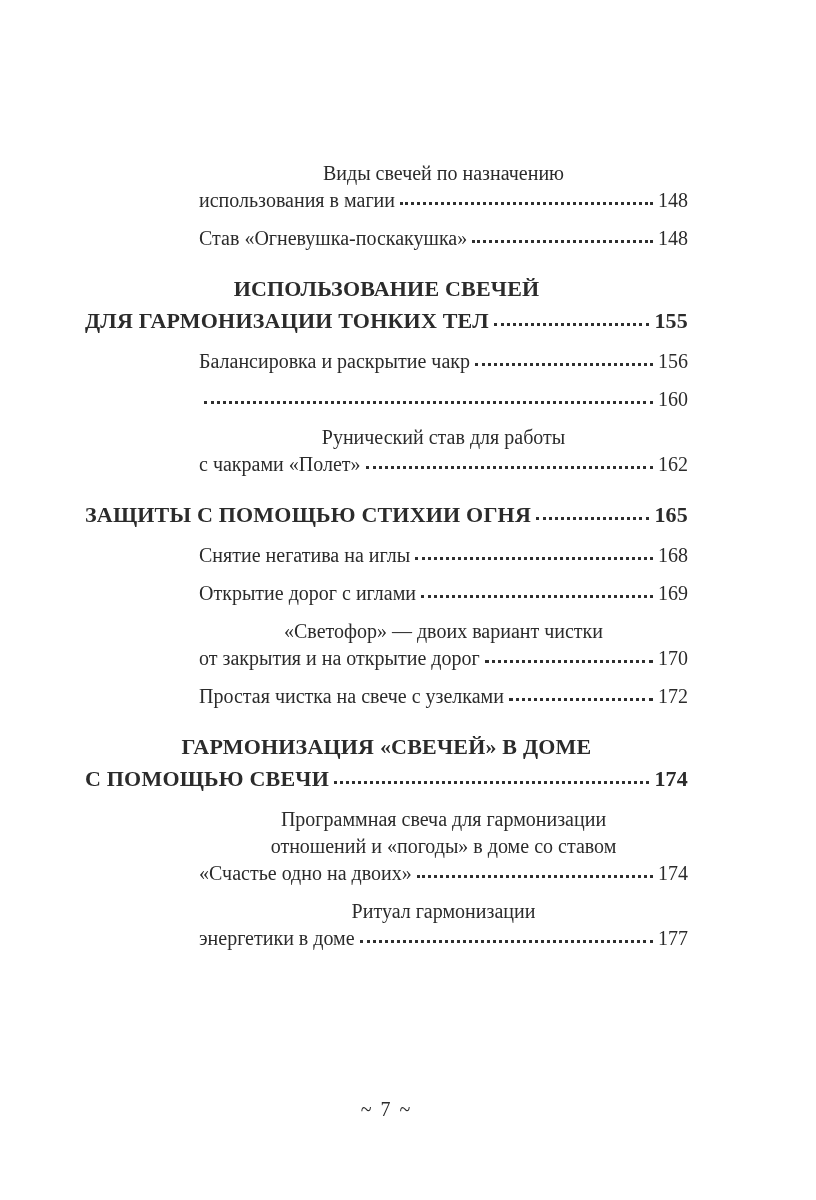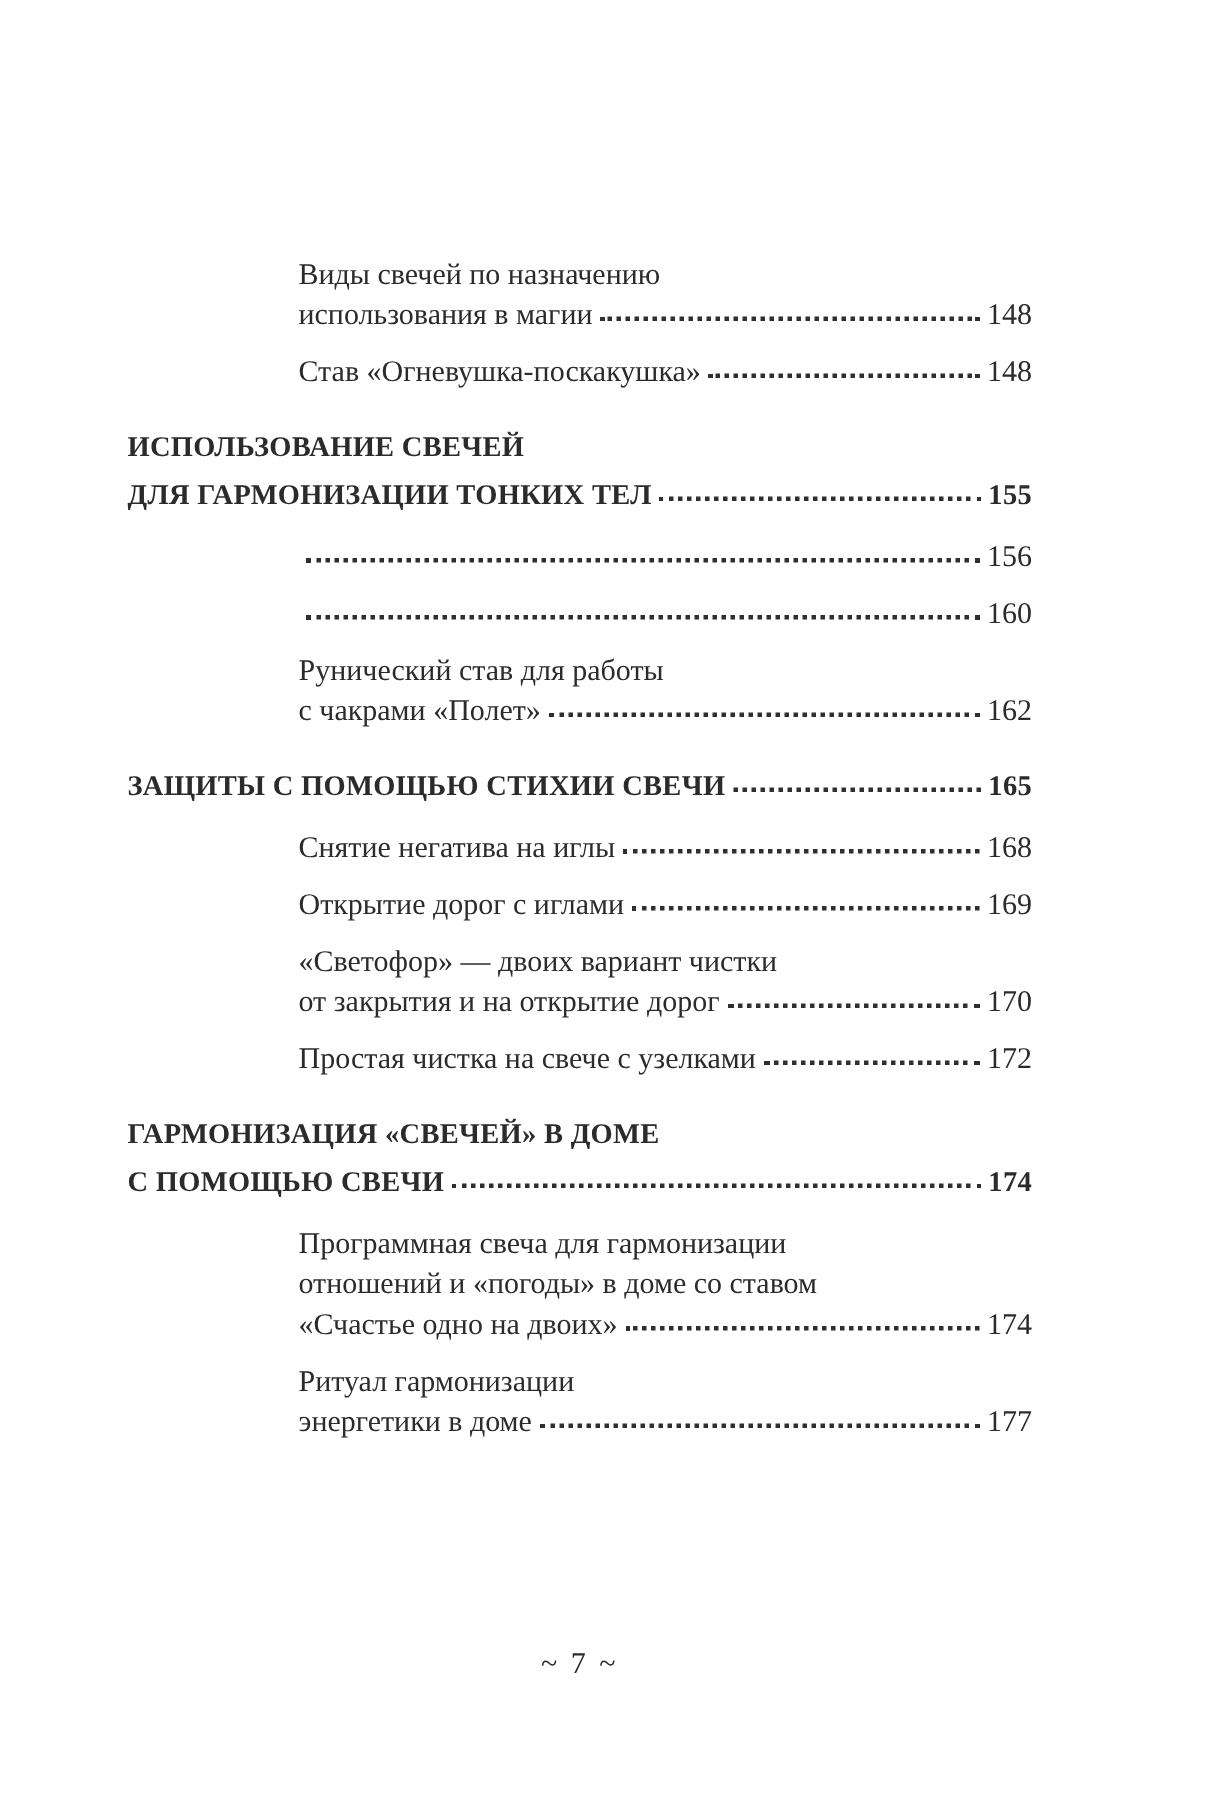--- a/index.html
+++ b/index.html
@@ -12,30 +12,31 @@
     width: 816px;
     height: 1200px;
     margin: 0 auto;
     background: #ffffff;
     font-family: "Liberation Serif", "DejaVu Serif", serif;
     color: #2b2b2b;
     overflow: hidden;
   }
   .toc {
     position: absolute;
-    top: 170px;
+    top: 160px;
     left: 85px;
     right: 128px;
+    text-align: center;
   }
   .entry {
     margin-top: 11px;
   }
   .entry.chapter {
     margin-top: 21px;
-    font-size: 19px;
+    font-size: 22px;
     line-height: 32px;
     font-weight: 600;
     letter-spacing: 0.2px;
     font-family: Liberation Serif, serif;
   }
   .entry.sub {
     padding-left: 114px;
     font-size: 20px;
     line-height: 27px;
     font-weight: 500;
@@ -101,41 +102,42 @@
       <div class="entry chapter">
         <div class="line">ИСПОЛЬЗОВАНИЕ СВЕЧЕЙ</div>
         <div class="line last">
           <span class="txt">ДЛЯ ГАРМОНИЗАЦИИ ТОНКИХ ТЕЛ</span>
           <span class="leader"></span>
           <span class="pg">155</span>
         </div>
       </div>
       <div class="entry sub">
         <div class="line last">
+          <span class="txt">Балансировка и раскрытие чакр</span>
           <span class="leader"></span>
           <span class="pg">156</span>
         </div>
       </div>
       <div class="entry sub">
         <div class="line last">
           <span class="leader"></span>
           <span class="pg">160</span>
         </div>
       </div>
       <div class="entry sub">
         <div class="line">Рунический став для работы</div>
         <div class="line last">
           <span class="txt">с чакрами «Полет»</span>
           <span class="leader"></span>
           <span class="pg">162</span>
         </div>
       </div>
       <div class="entry chapter">
         <div class="line last">
-          <span class="txt">ЗАЩИТЫ С ПОМОЩЬЮ СТИХИИ СВЕЧИ</span>
+          <span class="txt">ЗАЩИТЫ С ПОМОЩЬЮ СТИХИИ ОГНЯ</span>
           <span class="leader"></span>
           <span class="pg">165</span>
         </div>
       </div>
       <div class="entry sub">
         <div class="line last">
           <span class="txt">Снятие негатива на иглы</span>
           <span class="leader"></span>
           <span class="pg">168</span>
         </div>

